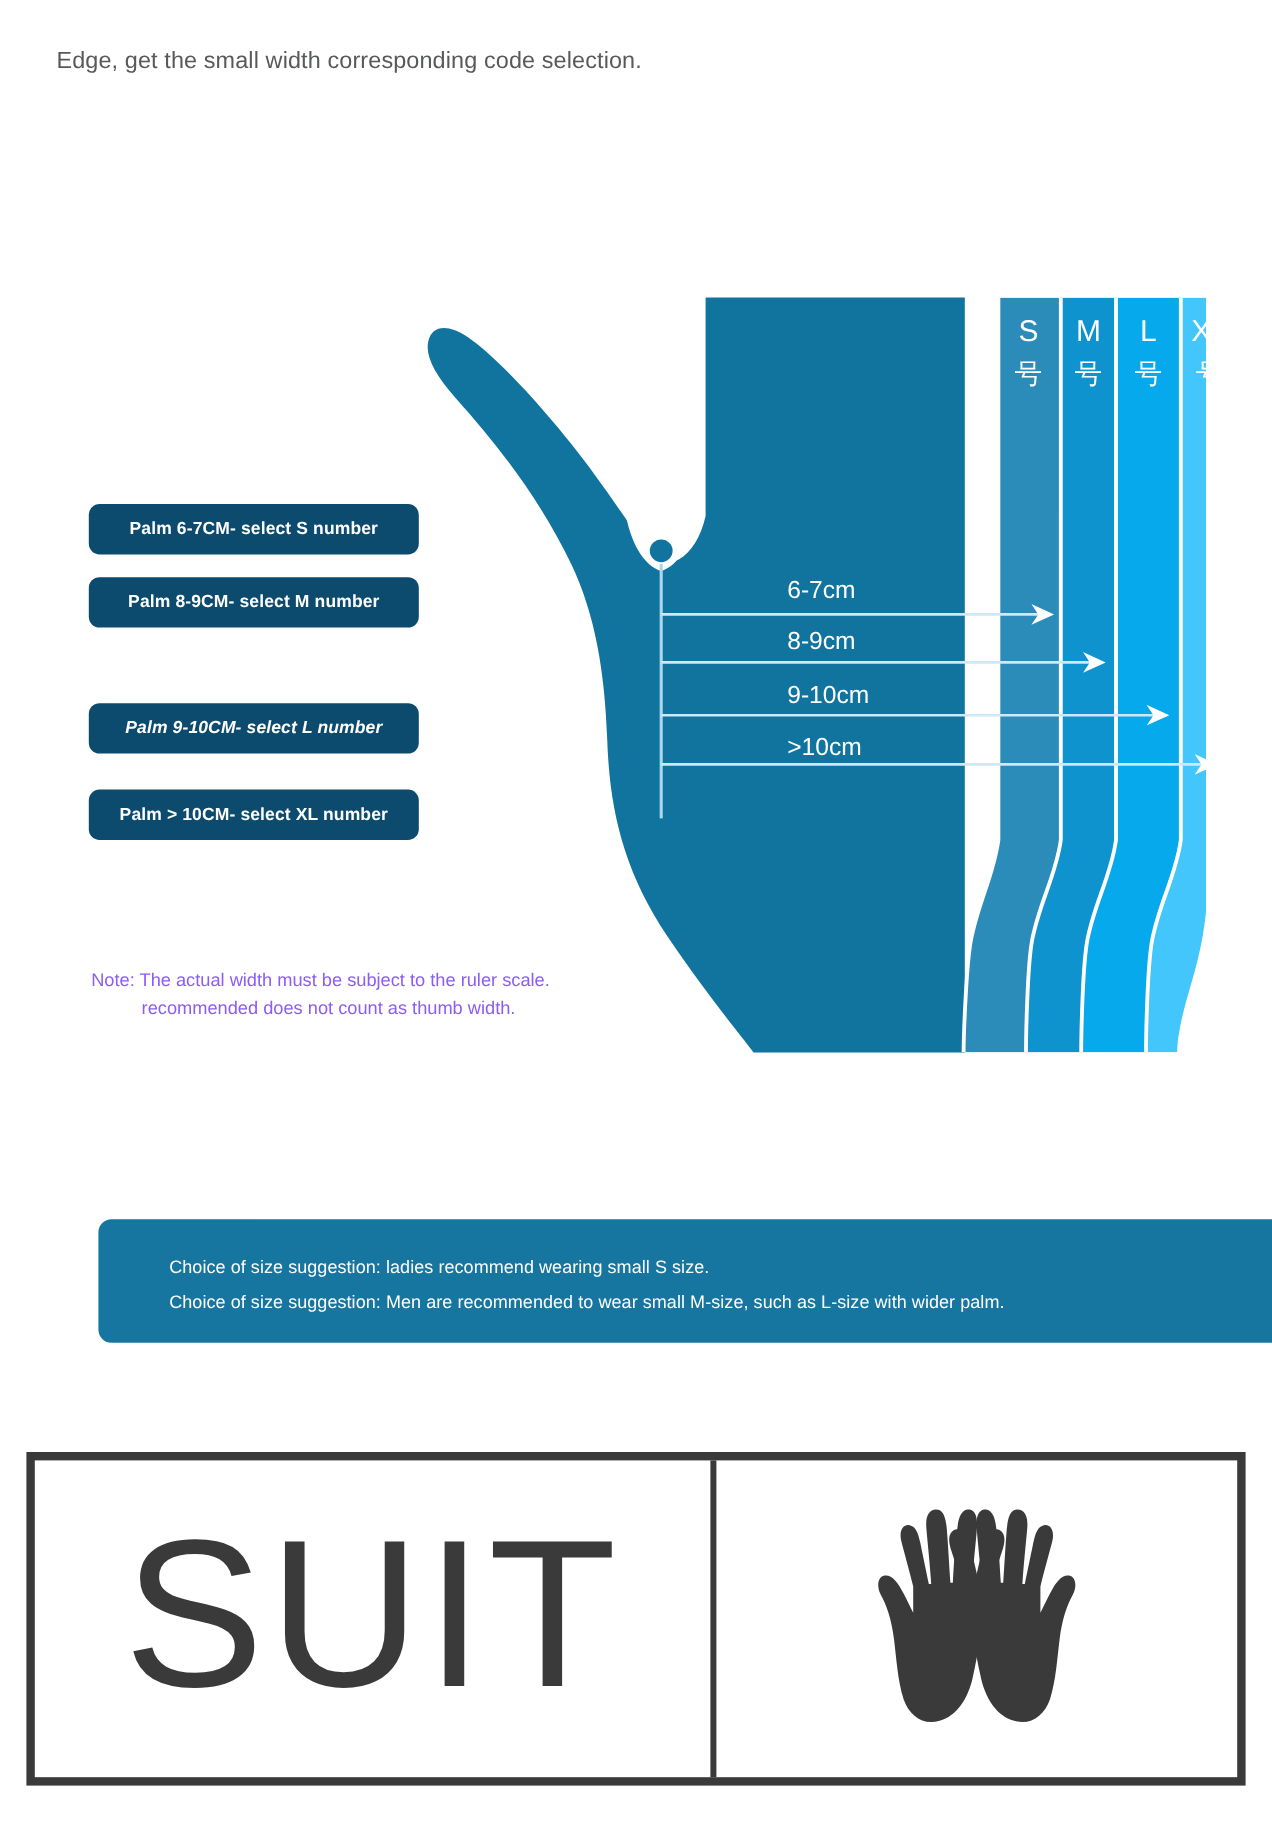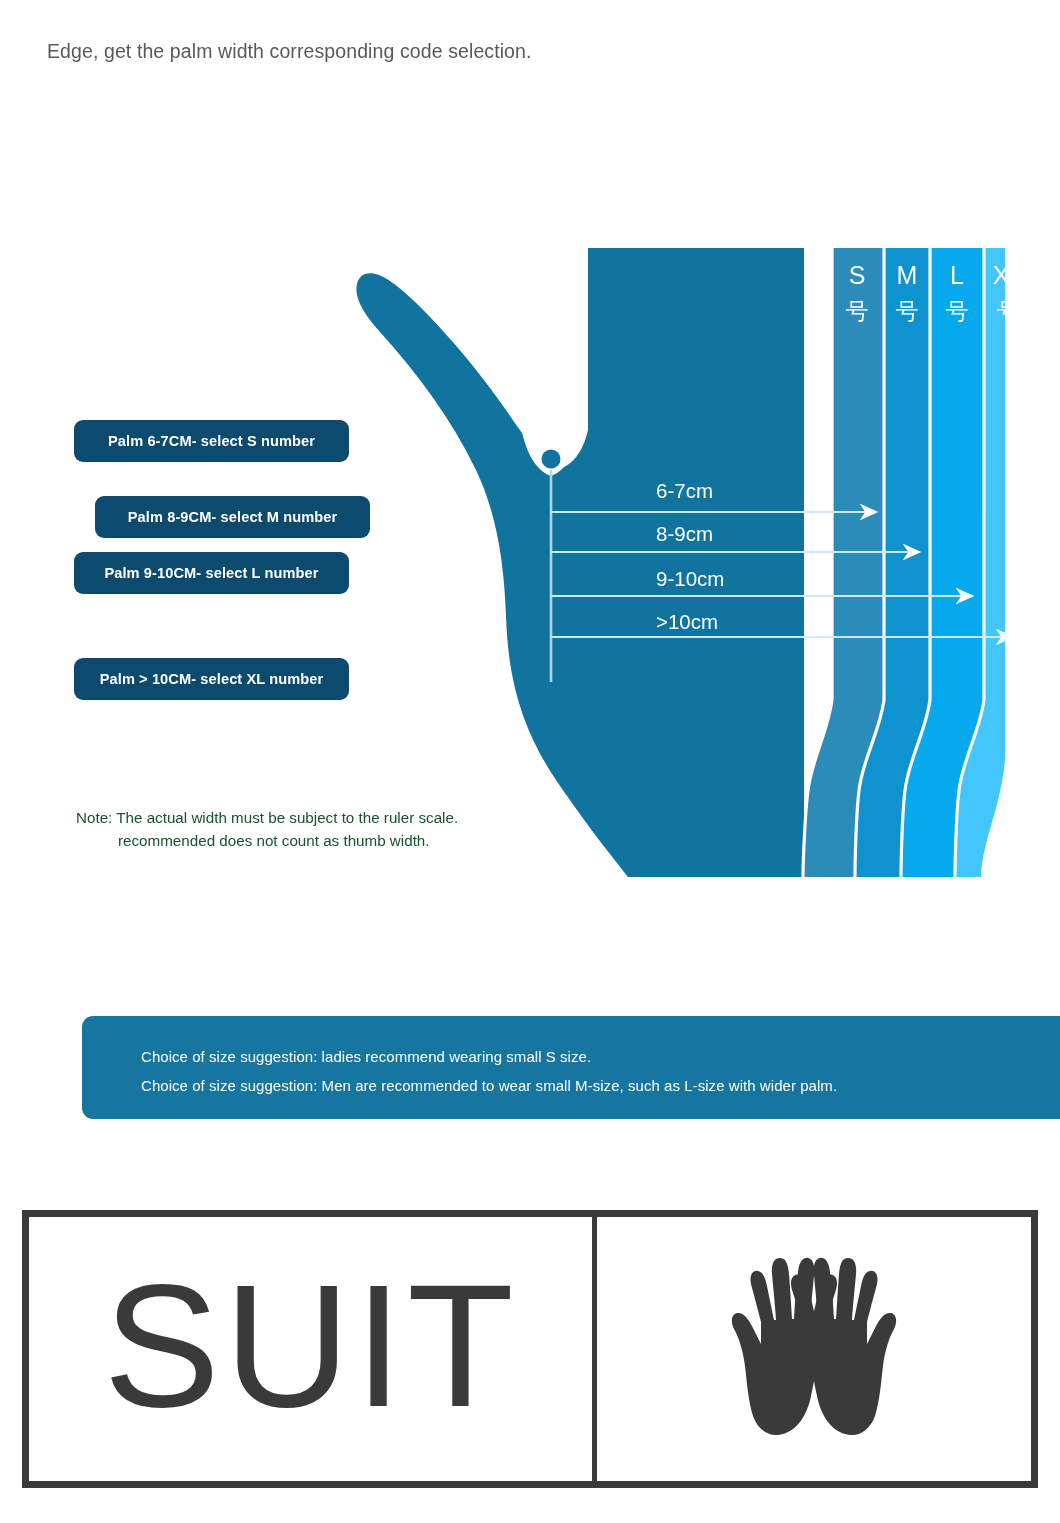--- a/index.html
+++ b/index.html
@@ -49,34 +49,34 @@
     color: #ffffff;
     font-size: 14.6px;
     font-weight: bold;
     display: flex;
     align-items: center;
     justify-content: center;
     letter-spacing: 0.1px;
     white-space: nowrap;
   }
   #pill-0 { top: 420px; }
-  #pill-1 { top: 496px; margin-left: 21px; }
-  #pill-2 { top: 552px; }
+  #pill-1 { top: 481px; }
+  #pill-2 { top: 586px; font-style: italic; }
   #pill-3 { top: 658px; }
 
   
   #note {
     position: absolute;
     left: 76px;
     top: 806px;
     width: 470px;
   }
   #note .nline {
     font-size: 15.2px;
-    color: #14532d;
+    color: #8b5cf6;
     line-height: 23px;
     white-space: nowrap;
   }
   #note .nline.indent { padding-left: 42px; }
 
   
   #suggestion-box {
     position: absolute;
     left: 82px;
     top: 1016px;
@@ -126,21 +126,21 @@
     height: 100%;
     display: flex;
     align-items: center;
     justify-content: center;
   }
 </style>
 </head>
 <body>
 
 <div id="instructions">
-  <div class="line">Edge, get the palm width corresponding code selection.</div>
+  <div class="line">Edge, get the small width corresponding code selection.</div>
 </div>
 
 <div id="diagram">
 <svg width="1060" height="980" viewBox="0 0 1060 980" xmlns="http://www.w3.org/2000/svg">
 
   <defs>
 
     <clipPath id="gloveClip">
       <path d="M588,248 L1005,248 L1005,760
                C1002,790 995,812 988,836

